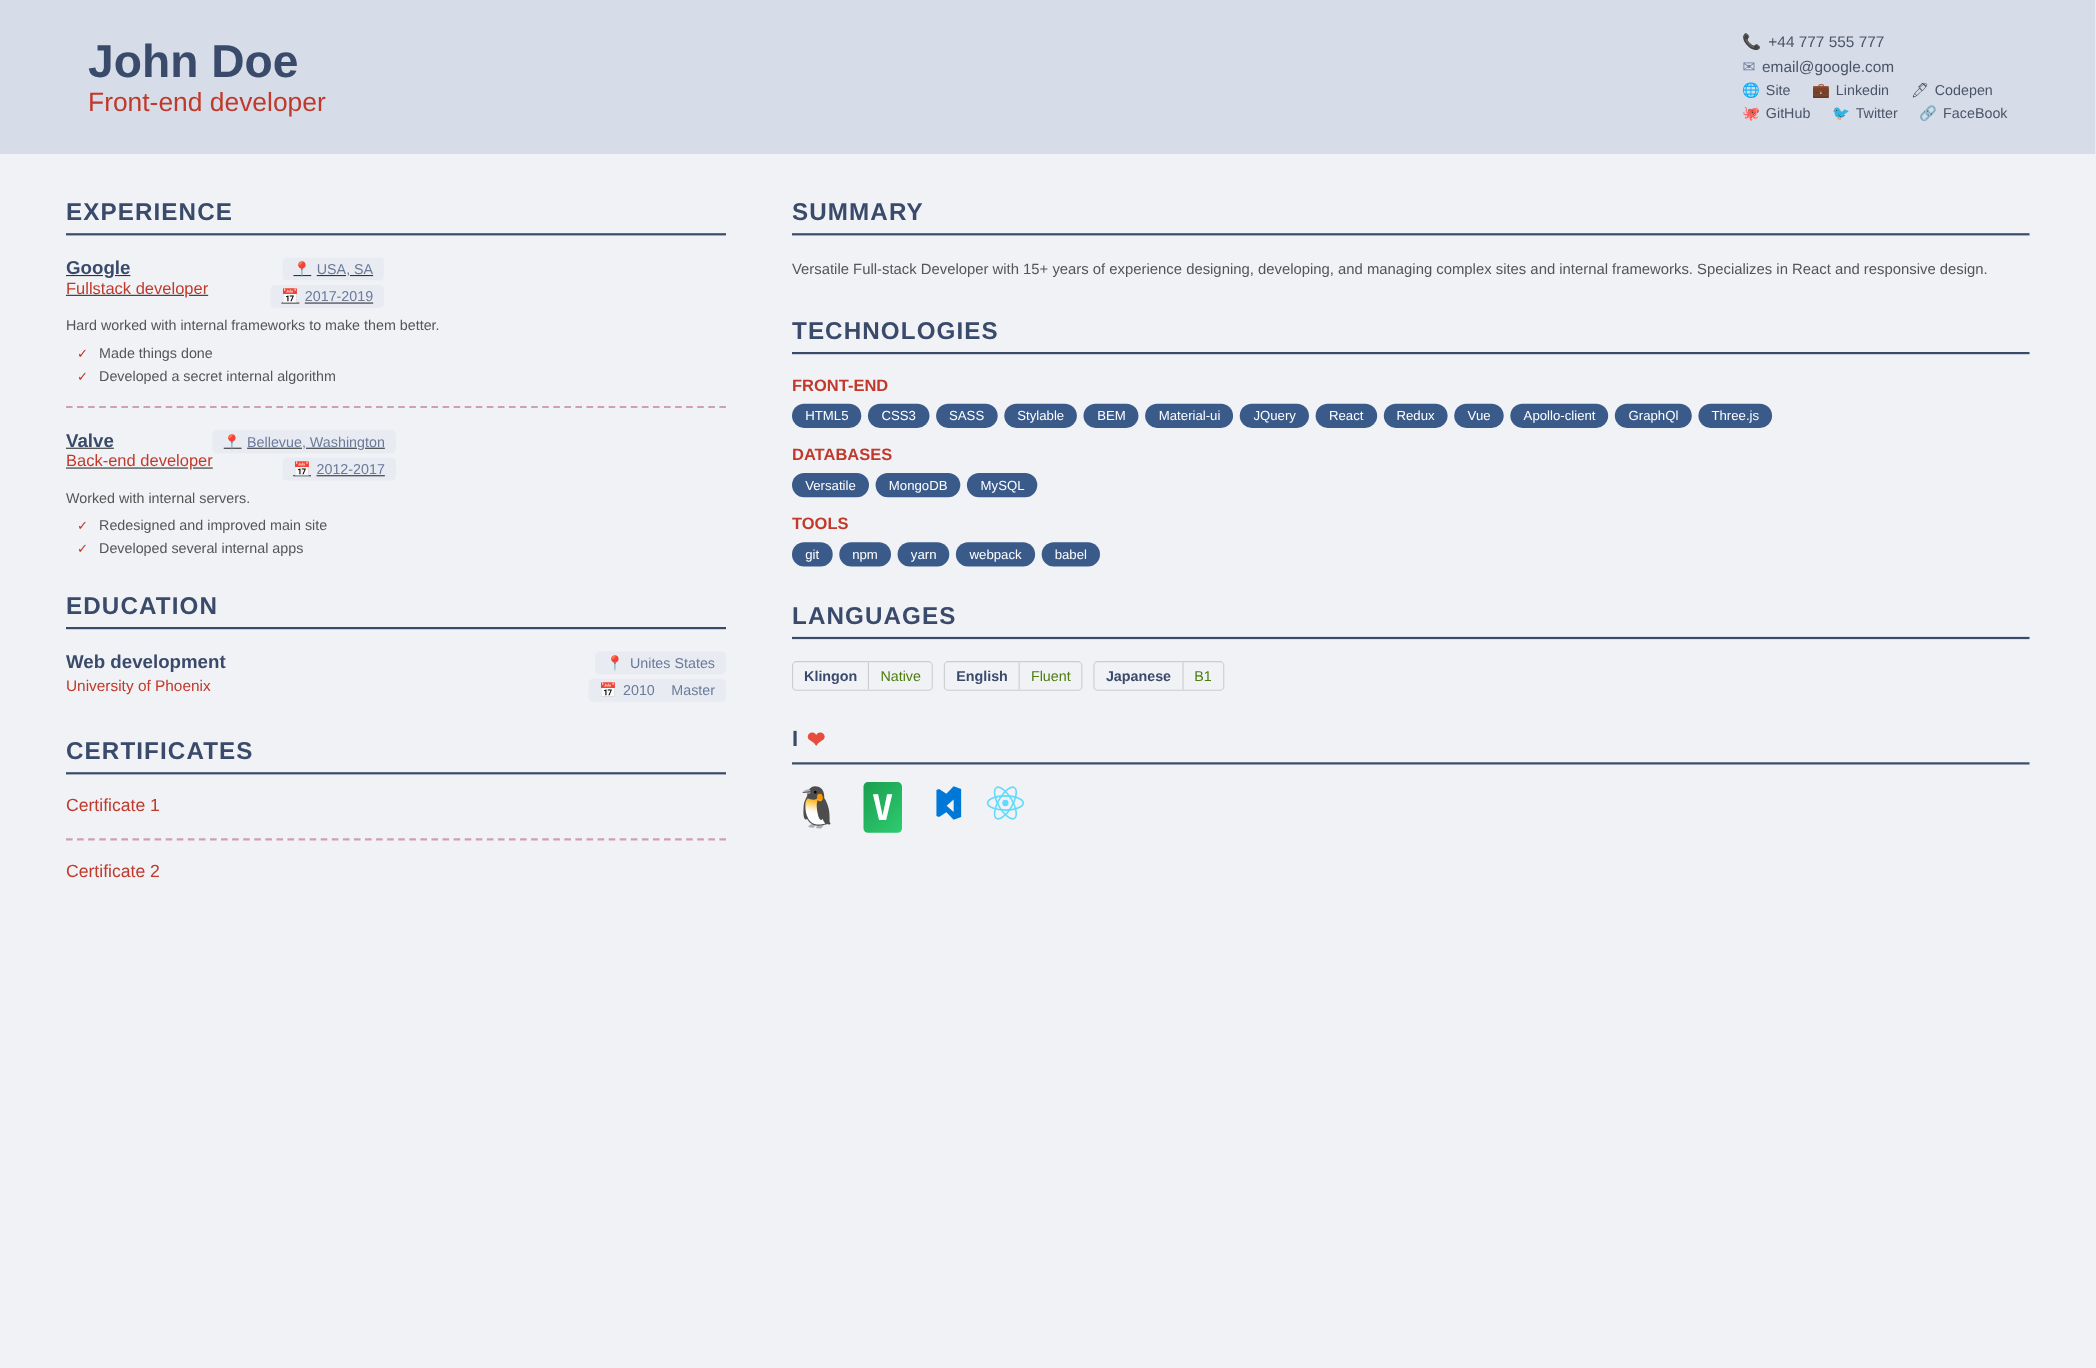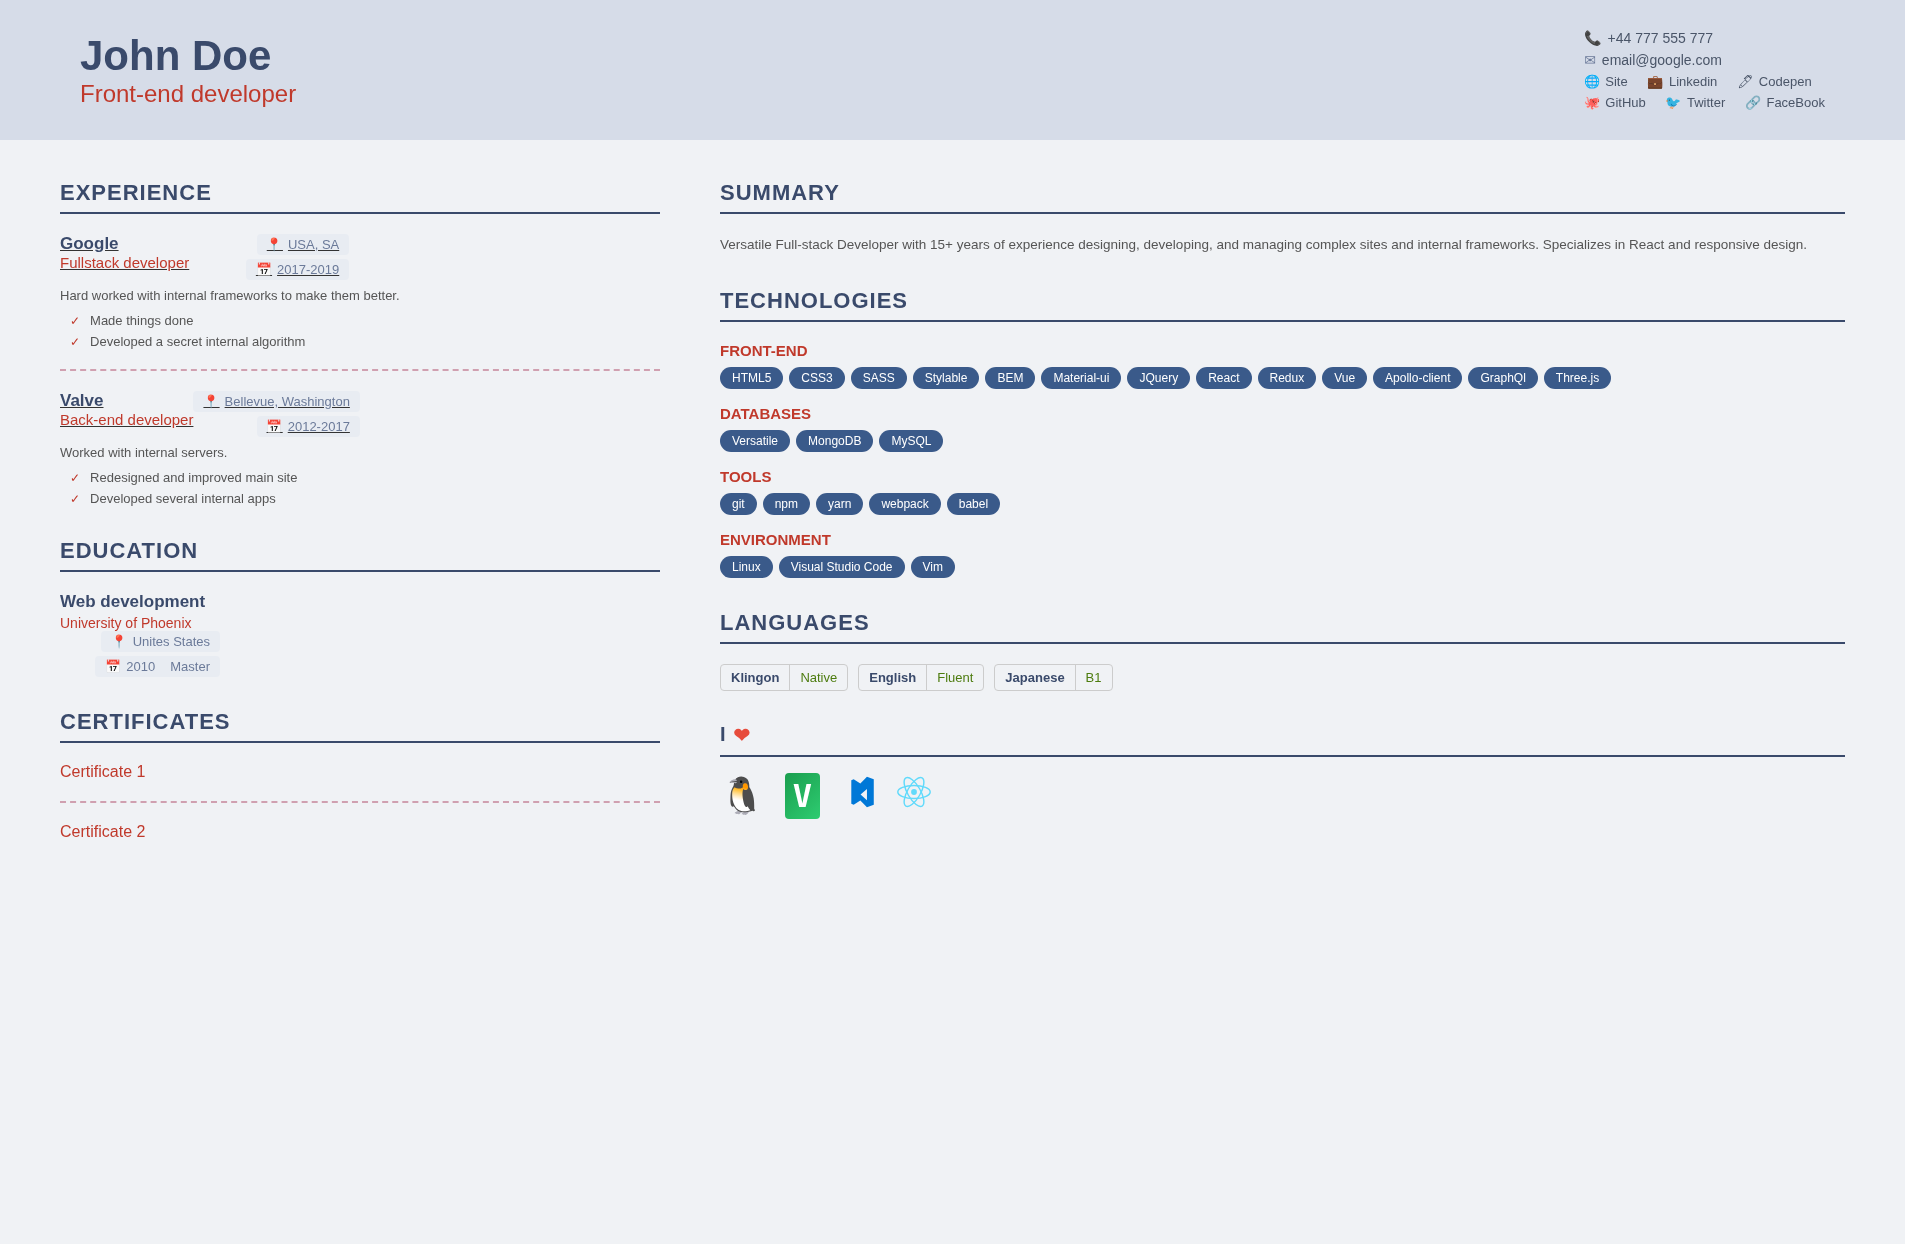--- a/index.html
+++ b/index.html
@@ -152,21 +152,20 @@
       border-top: 2px dashed #d0a0b0;
       margin: 20px 0;
     }
 
     
     .edu-entry {
       display: flex;
       justify-content: space-between;
       align-items: flex-start;
       margin-bottom: 10px;
-      flex-direction: column;
     }
     .edu-degree {
       font-size: 17px;
       color: #3a4a6b;
       font-weight: 600;
     }
     .edu-school {
       font-size: 14px;
       color: #c0392b;
       margin-top: 3px;
@@ -483,28 +482,20 @@
         <div class="tech-cat-label">TOOLS</div>
         <div class="tech-tags">
           <span class="tech-tag">git</span>
           <span class="tech-tag">npm</span>
           <span class="tech-tag">yarn</span>
           <span class="tech-tag">webpack</span>
           <span class="tech-tag">babel</span>
         </div>
       </div>
 
-      <div class="tech-category">
-        <div class="tech-cat-label">ENVIRONMENT</div>
-        <div class="tech-tags">
-          <span class="tech-tag">Linux</span>
-          <span class="tech-tag">Visual Studio Code</span>
-          <span class="tech-tag">Vim</span>
-        </div>
-      </div>
     </div>
 
     <div class="section-wrapper">
       <div class="section-title">LANGUAGES</div>
       <div class="languages-grid">
         <div class="lang-badge">
           <span class="lang-name">Klingon</span>
           <span class="lang-level">Native</span>
         </div>
         <div class="lang-badge">

